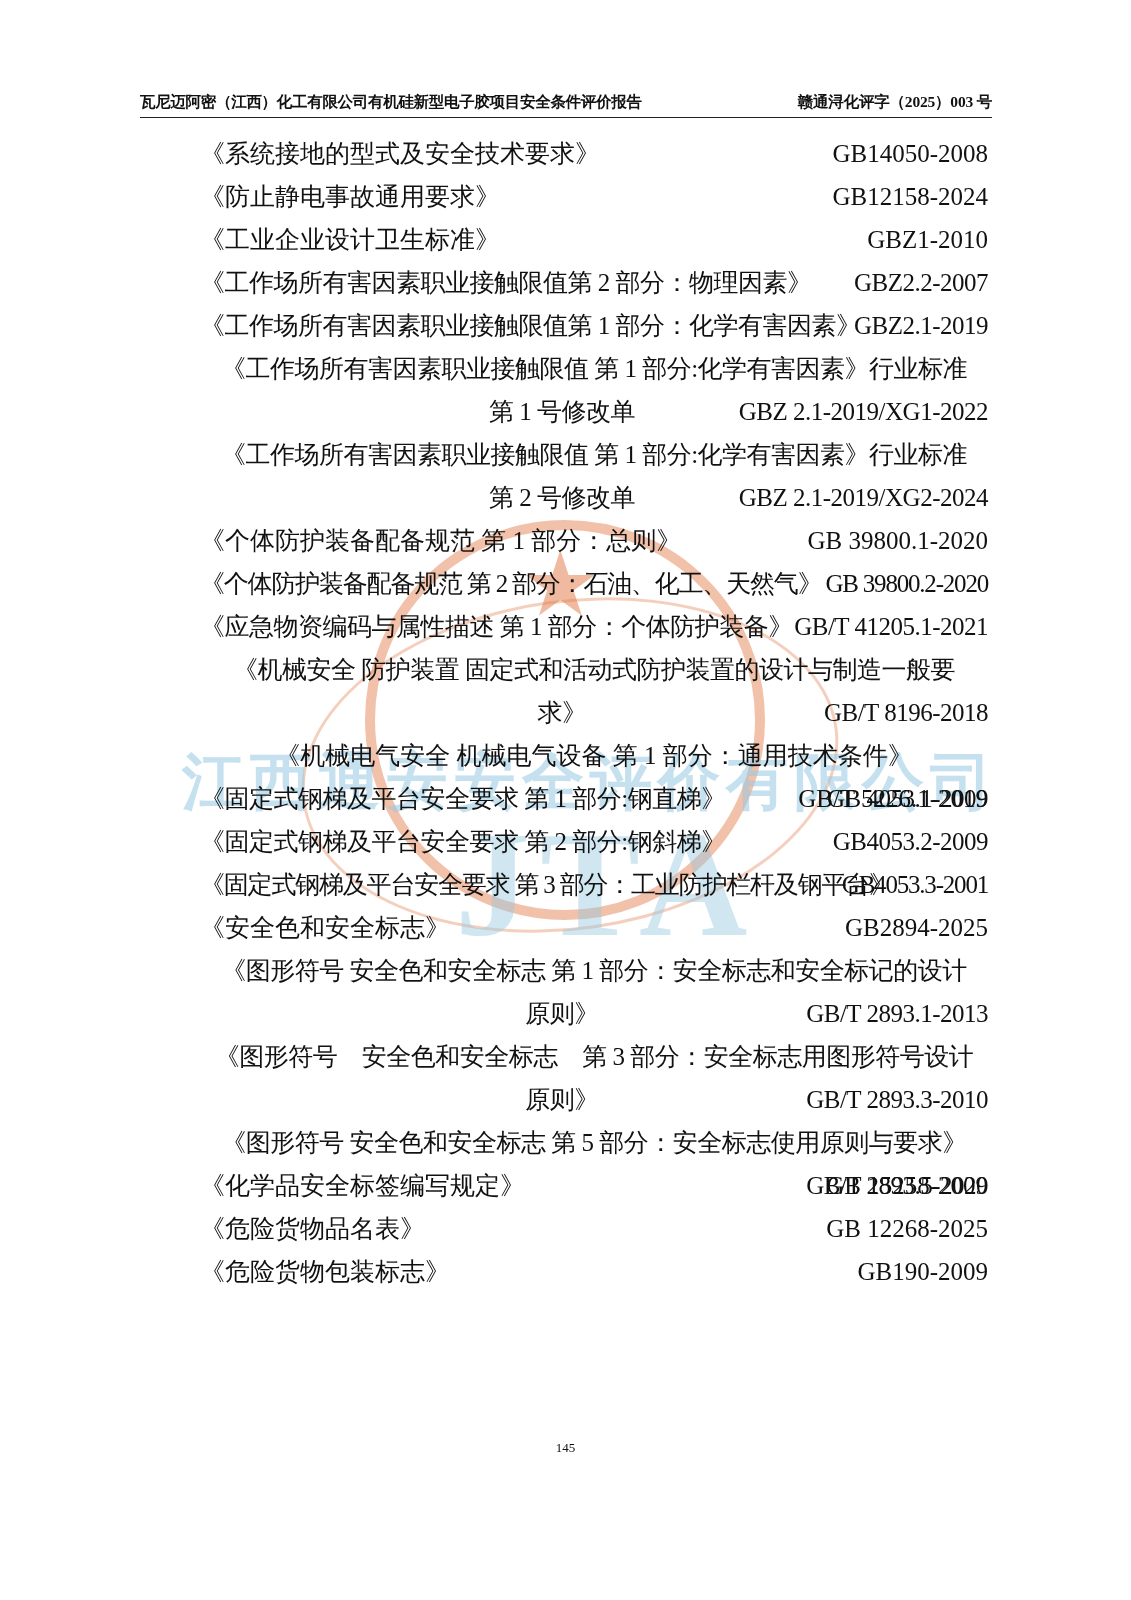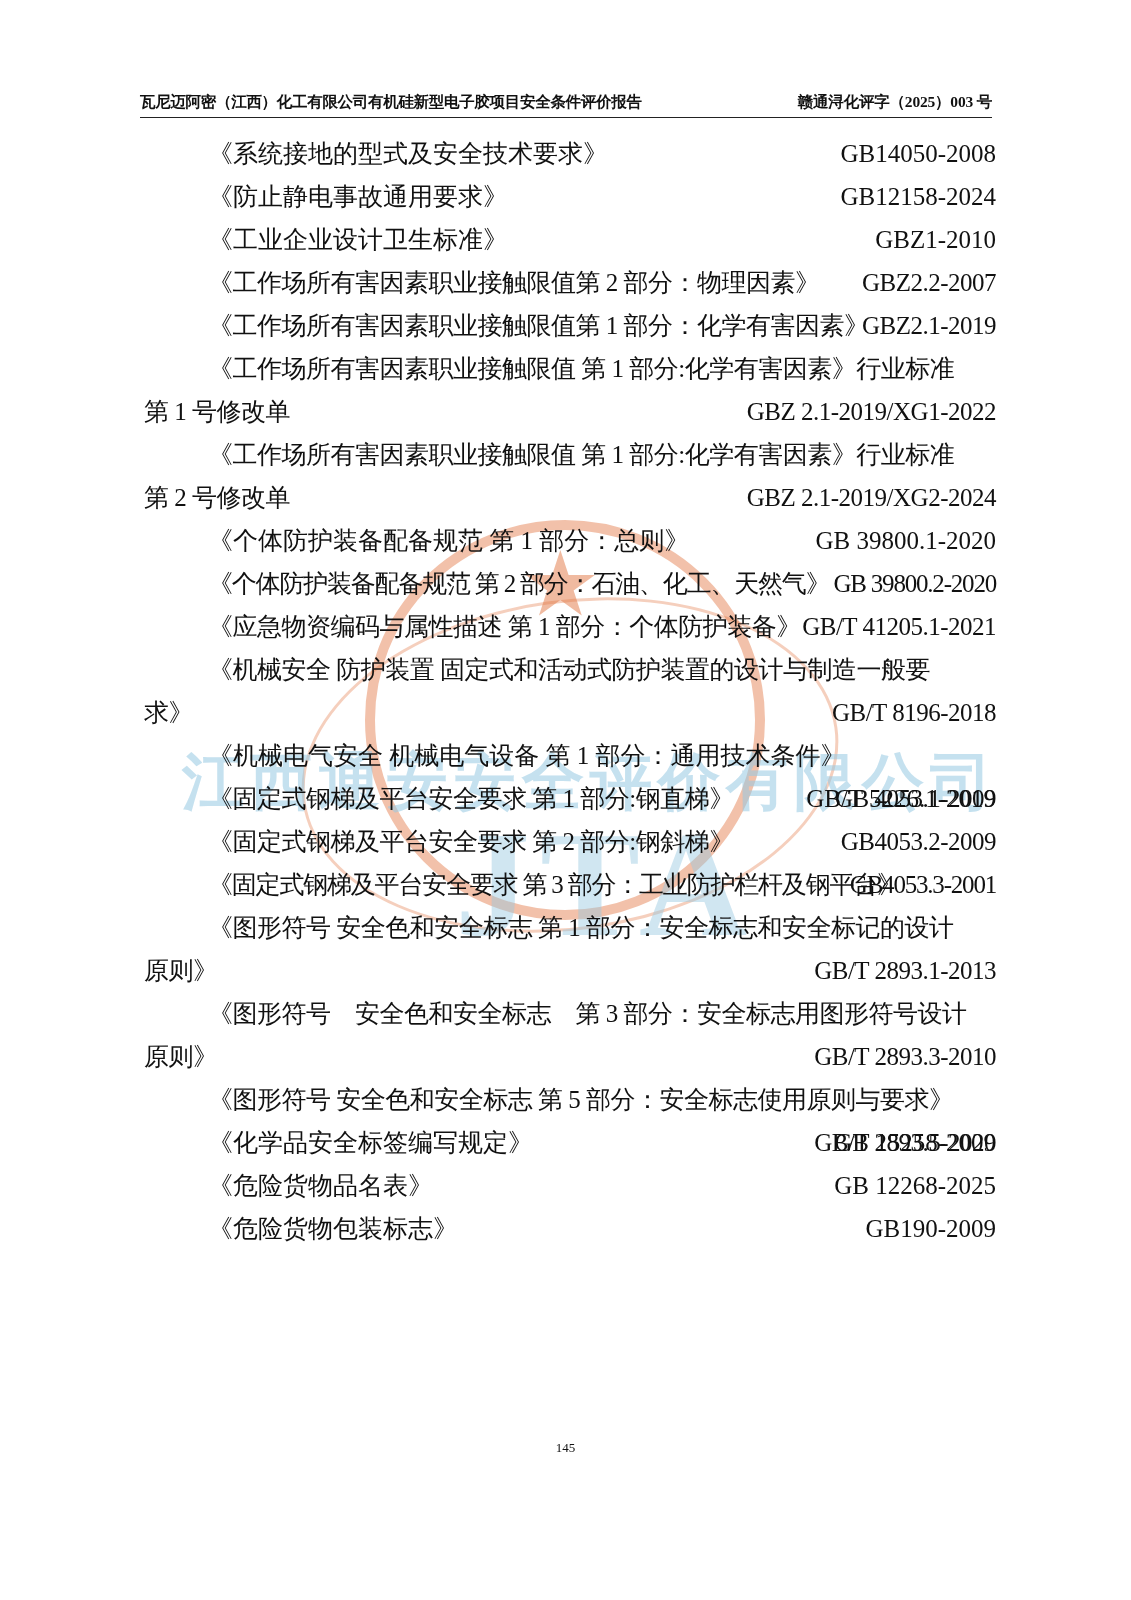--- a/index.html
+++ b/index.html
@@ -97,21 +97,21 @@
     font-weight: bold;
     white-space: nowrap;
     gap: 12px;
   }
   .header-left { letter-spacing: -0.3px; }
   .header-right { letter-spacing: -0.2px; margin-left: 45px; }
 
   
   .body {
     position: absolute;
-    left: 144px;
+    left: 136px;
     top: 132px;
     width: 852px;
     font-size: 25px;
     line-height: 43px;
   }
   .entry {
     position: relative;
     white-space: nowrap;
   }
   .entry .title {
@@ -122,20 +122,21 @@
   }
   .entry .code {
     position: absolute;
     right: 0;
     top: 0;
     white-space: nowrap;
   }
   
   .entry.wrap {
     white-space: normal;
+    text-align: center;
   }
   .entry.wrap .line1 {
     padding-left: 64px;
     display: block;
   }
   .entry.wrap .line2 {
     display: block;
     position: relative;
   }
   .entry.wrap .line2 .code {
@@ -258,20 +259,24 @@
       <div class="entry indent tight">
         <span class="title">《固定式钢梯及平台安全要求  第 2 部分:钢斜梯》</span>
         <span class="code">GB4053.2-2009</span>
       </div>
 
       <div class="entry indent tighter">
         <span class="title">《固定式钢梯及平台安全要求  第 3 部分：工业防护栏杆及钢平台》</span>
         <span class="code">GB4053.3-2001</span>
       </div>
 
+      <div class="entry indent">
+        <span class="title">《安全色和安全标志》</span>
+        <span class="code">GB2894-2025</span>
+      </div>
 
       <div class="entry wrap tight">
         <span class="line1">《图形符号  安全色和安全标志  第 1 部分：安全标志和安全标记的设计</span>
         <span class="line2">
           <span>原则》</span>
           <span class="code">GB/T 2893.1-2013</span>
         </span>
       </div>
 
       <div class="entry wrap tight">

